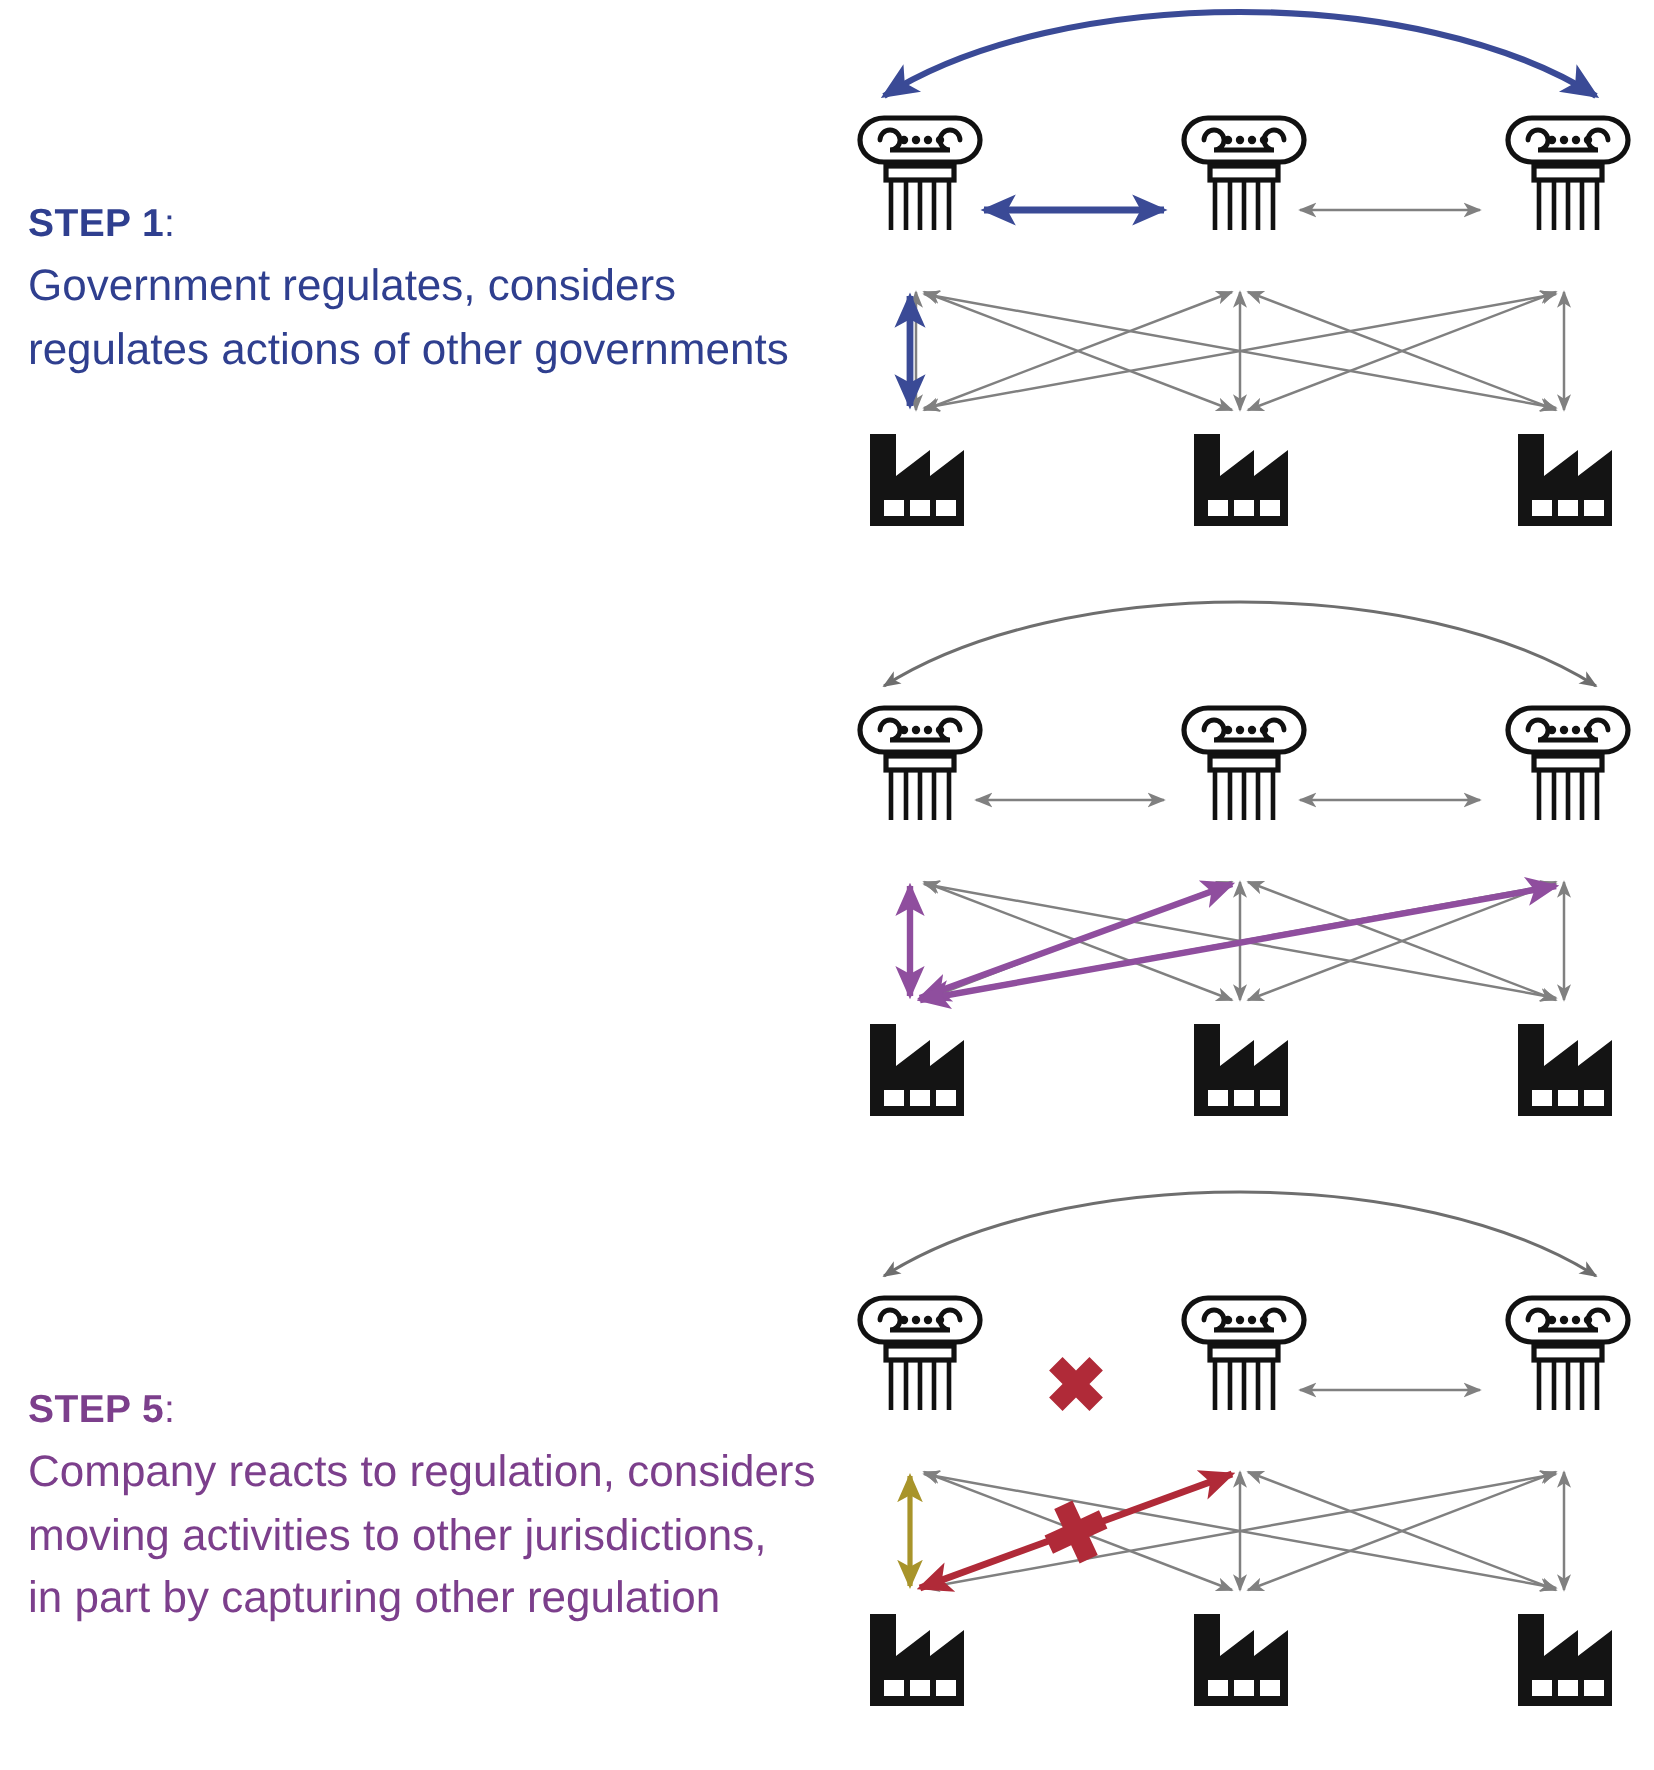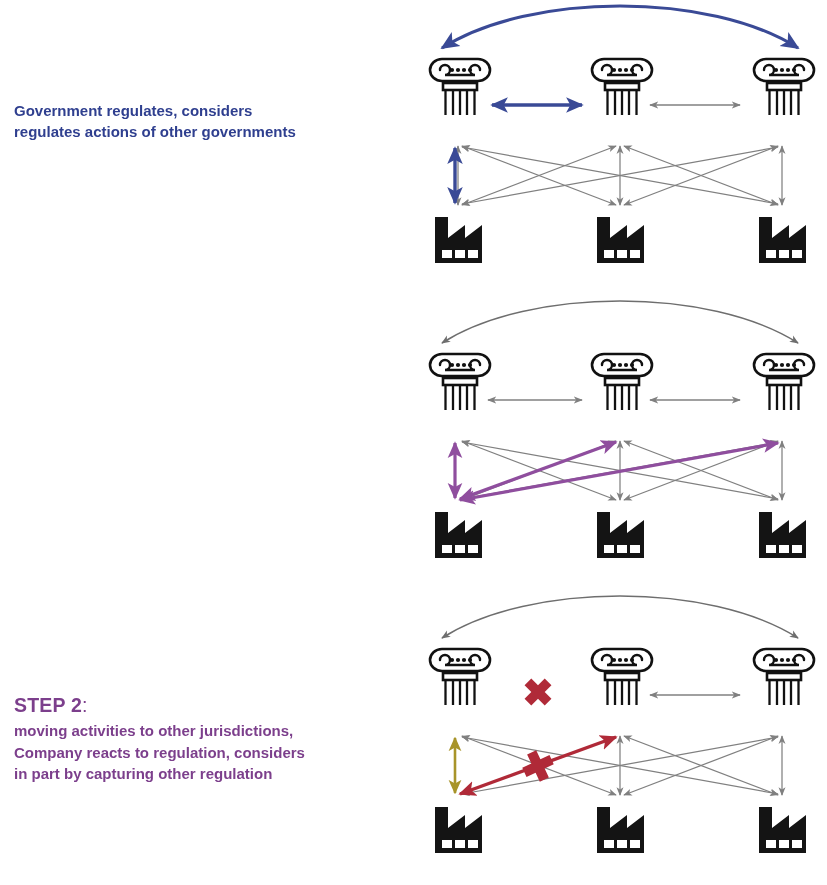--- a/index.html
+++ b/index.html
@@ -33,44 +33,45 @@
 
   .step-heading{
     font-size:19.5px;
     font-weight:bold;
     letter-spacing:0.2px;
     margin:0 0 3px 0;
     line-height:1.25;
   }
   .step-heading .colon{font-weight:normal;}
   .step-body{
-    font-size:15px;
+    font-size:22px;
     line-height:1.42;
     margin:0;
-    font-weight:700;
+    font-weight:400;
   }
   .c-blue{color:#2f3f8f;}
   .c-purple{color:#7c3f8c;}
 
   .panel-svg{
     position:absolute;
     left:410px;top:0;
     width:417px;height:295px;
     display:block;
   }
   #panel-3 .panel-svg{height:290px;}
 </style>
 </head>
 <body>
 
 <div id="diagram-root">
 
   <section class="panel" id="panel-1">
 
     <div class="caption" id="caption-1">
+      <p class="step-heading c-blue"><span>STEP 1</span><span class="colon">:</span></p>
       <p class="step-body c-blue">Government regulates, considers</p>
       <p class="step-body c-blue">regulates actions of other governments</p>
     </div>
 
     <svg class="panel-svg" viewBox="0 0 417 295">
       <defs>
         <marker id="ah-gray-1" viewBox="0 0 10 10" refX="9" refY="5" markerWidth="7" markerHeight="7" orient="auto-start-reverse">
           <path d="M0,1 L10,5 L0,9 L2.6,5 Z" fill="#808080"></path>
         </marker>
         <marker id="ah-blue-1" viewBox="0 0 10 10" refX="9" refY="5" markerWidth="5.2" markerHeight="5.2" orient="auto-start-reverse">
@@ -140,23 +141,23 @@
         </g>
       <g>
           <use href="#co-icon-1" x="346" y="205"></use>
         </g>
     </svg>
   </section>
 
   <section class="panel" id="panel-2">
 
     <div class="caption" id="caption-2">
-      <p class="step-heading c-purple"><span>STEP 2</span><span class="colon">:</span></p>
+      <p class="step-heading c-purple"><span>STEP 5</span><span class="colon">:</span></p>
+      <p class="step-body c-purple">Company reacts to regulation, considers</p>
       <p class="step-body c-purple">moving activities to other jurisdictions,</p>
-      <p class="step-body c-purple">Company reacts to regulation, considers</p>
       <p class="step-body c-purple">in part by capturing other regulation</p>
     </div>
 
     <svg class="panel-svg" viewBox="0 0 417 295">
       <defs>
         <marker id="ah-gray-2" viewBox="0 0 10 10" refX="9" refY="5" markerWidth="7" markerHeight="7" orient="auto-start-reverse">
           <path d="M0,1 L10,5 L0,9 L2.6,5 Z" fill="#808080"></path>
         </marker>
         <marker id="ah-gray-arc2" viewBox="0 0 10 10" refX="9" refY="5" markerWidth="6" markerHeight="6" orient="auto-start-reverse">
           <path d="M0,1 L10,5 L0,9 L2.6,5 Z" fill="#6e6e6e"></path>

